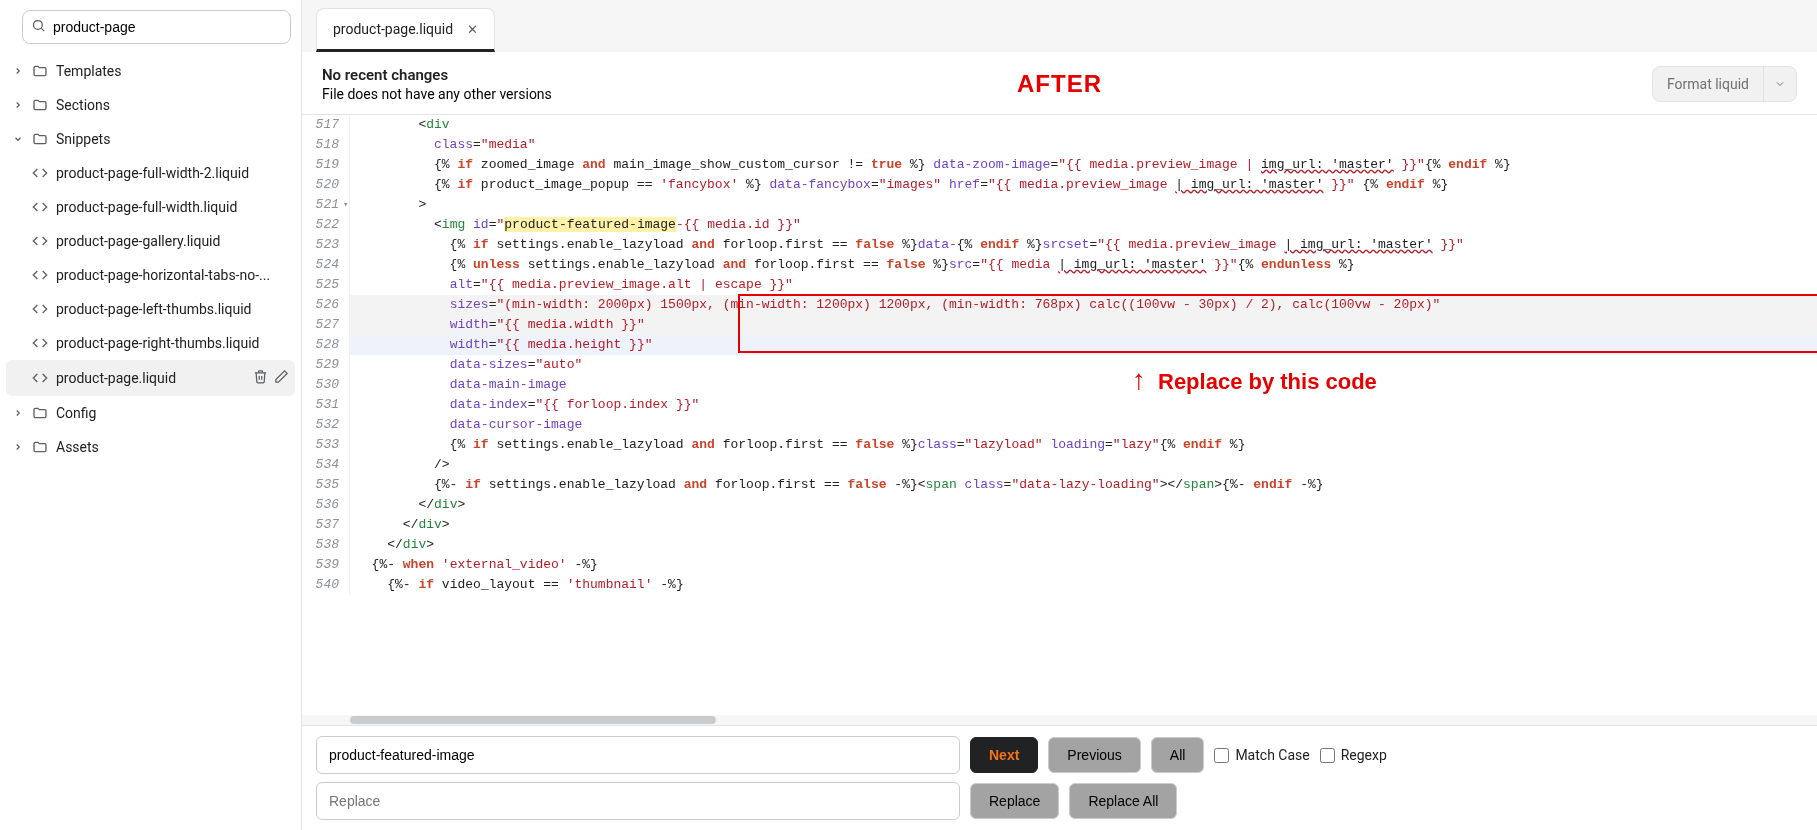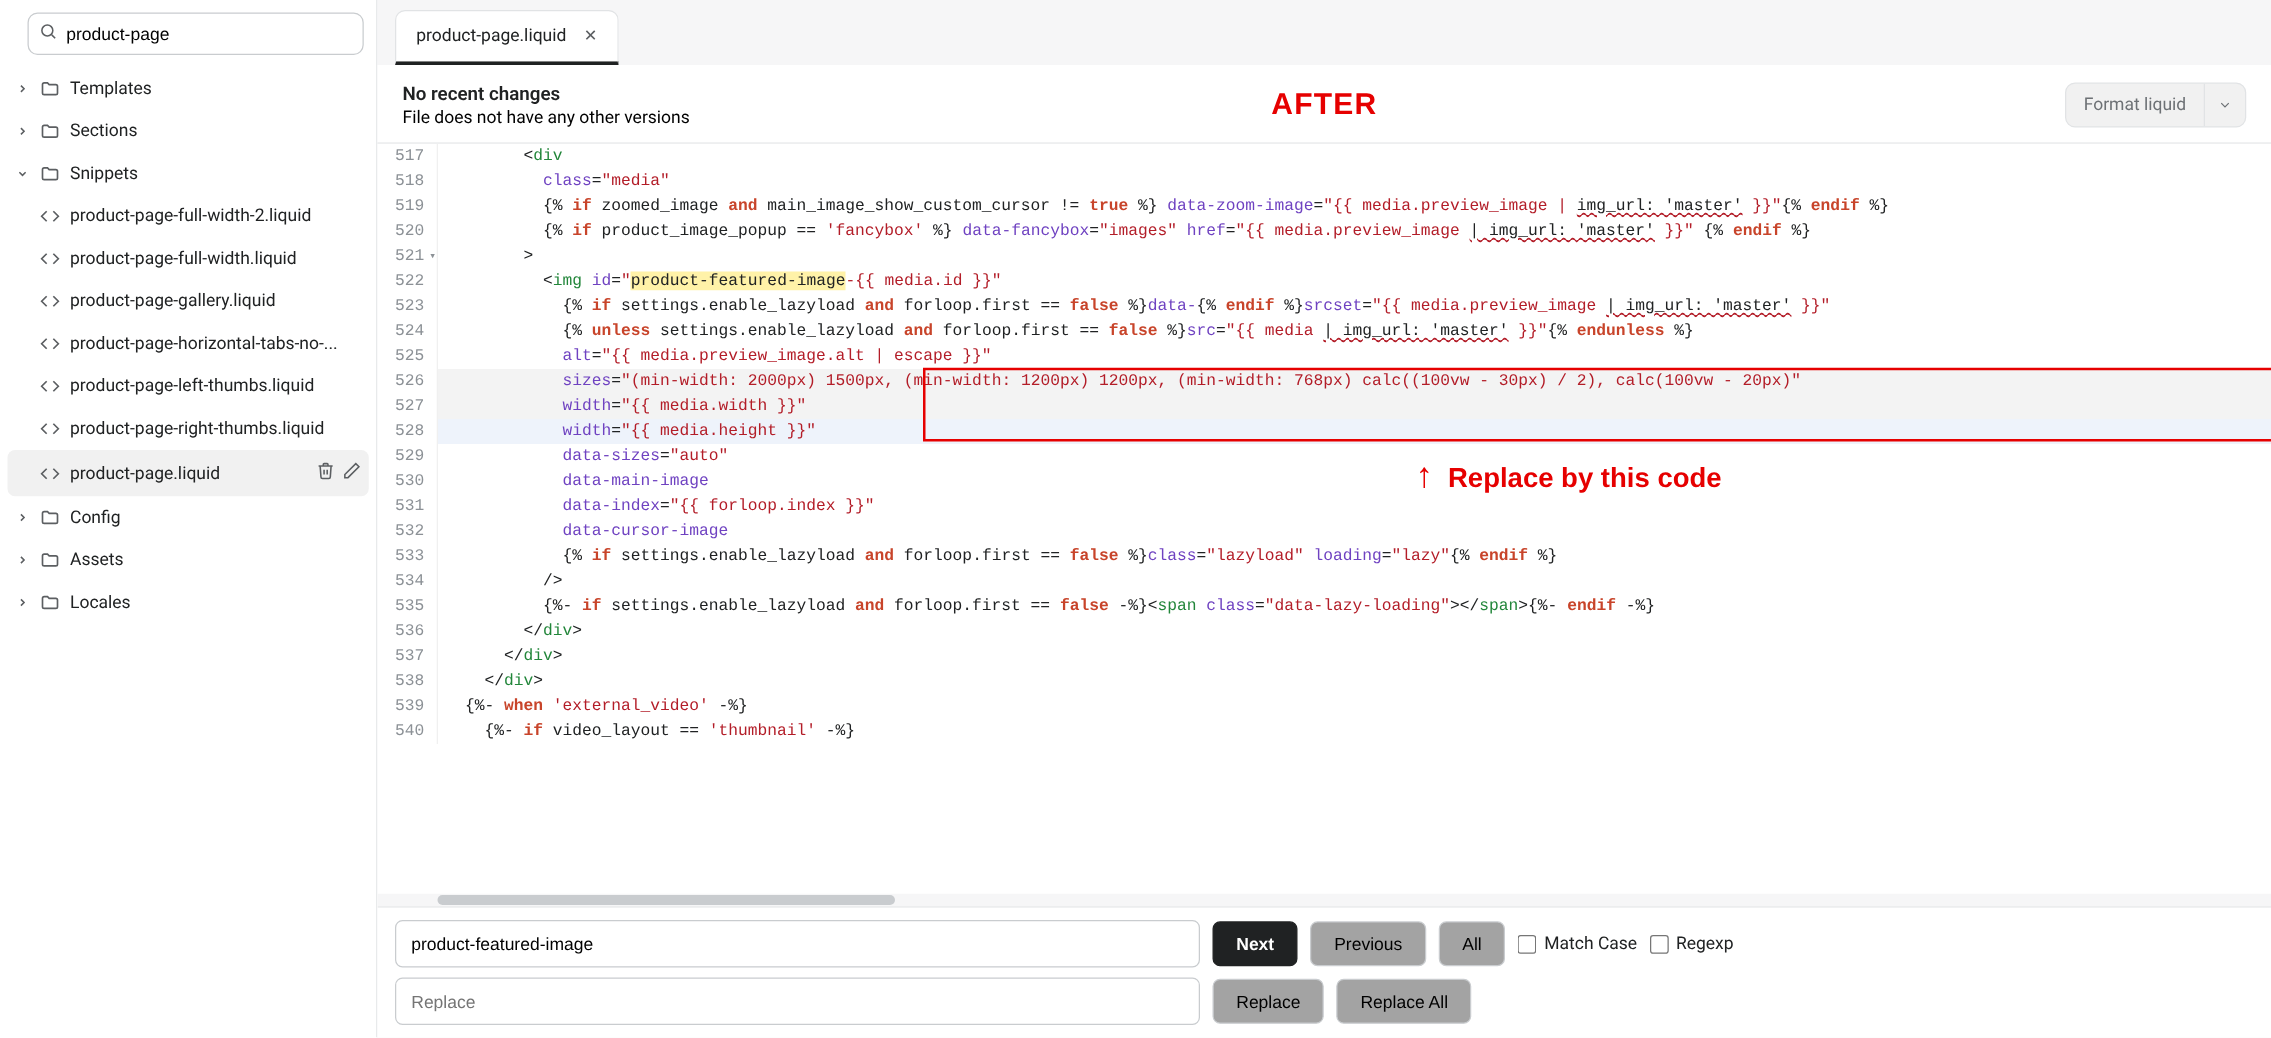--- a/index.html
+++ b/index.html
@@ -186,20 +186,21 @@
   }
   .gutter {
     width: 48px;
     text-align: right;
     padding-right: 10px;
     color: #8c9196;
     background: #fff;
     flex-shrink: 0;
     user-select: none;
     border-right: 1px solid #f0f0f0;
+    font-style: italic;
   }
   .gutter .fold {
     font-size: 9px;
     color: #8c9196;
     position: absolute;
     margin-left: 4px;
   }
   .code-line {
     padding-left: 6px;
     flex: 1;
@@ -267,21 +268,21 @@
   .btn {
     padding: 9px 18px;
     border-radius: 6px;
     border: 1px solid #c9cccf;
     background: #a3a3a3;
     font-size: 14px;
     cursor: pointer;
   }
   .btn.primary {
     background: #202223;
-    color: #ffffff;
+    color: #f97316;
     border-color: #202223;
     font-weight: 600;
   }
   .check-lbl {
     display: flex;
     align-items: center;
     gap: 6px;
     font-size: 14px;
     color: #202223;
   }
@@ -447,33 +448,20 @@
           <svg width="10" height="10" viewBox="0 0 24 24" fill="none" stroke="currentColor" stroke-width="3">
             <polyline points="9 18 15 12 9 6"></polyline>
           </svg>
         </span>
         <span class="folder-icon">
           <svg width="16" height="16" viewBox="0 0 24 24" fill="none" stroke="currentColor" stroke-width="2">
             <path d="M3 7a2 2 0 0 1 2-2h4l2 2h8a2 2 0 0 1 2 2v8a2 2 0 0 1-2 2H5a2 2 0 0 1-2-2z"></path>
           </svg>
         </span>
         <span>Assets</span>
-      </div>
-      <div class="tree-item">
-        <span class="chev">
-          <svg width="10" height="10" viewBox="0 0 24 24" fill="none" stroke="currentColor" stroke-width="3">
-            <polyline points="9 18 15 12 9 6"></polyline>
-          </svg>
-        </span>
-        <span class="folder-icon">
-          <svg width="16" height="16" viewBox="0 0 24 24" fill="none" stroke="currentColor" stroke-width="2">
-            <path d="M3 7a2 2 0 0 1 2-2h4l2 2h8a2 2 0 0 1 2 2v8a2 2 0 0 1-2 2H5a2 2 0 0 1-2-2z"></path>
-          </svg>
-        </span>
-        <span>Locales</span>
       </div>
     </div>
 </div>
 
 <div class="main">
   <div class="tabbar">
     <div class="tab">
       <span>product-page.liquid</span>
       <span class="close">✕</span>
     </div>

